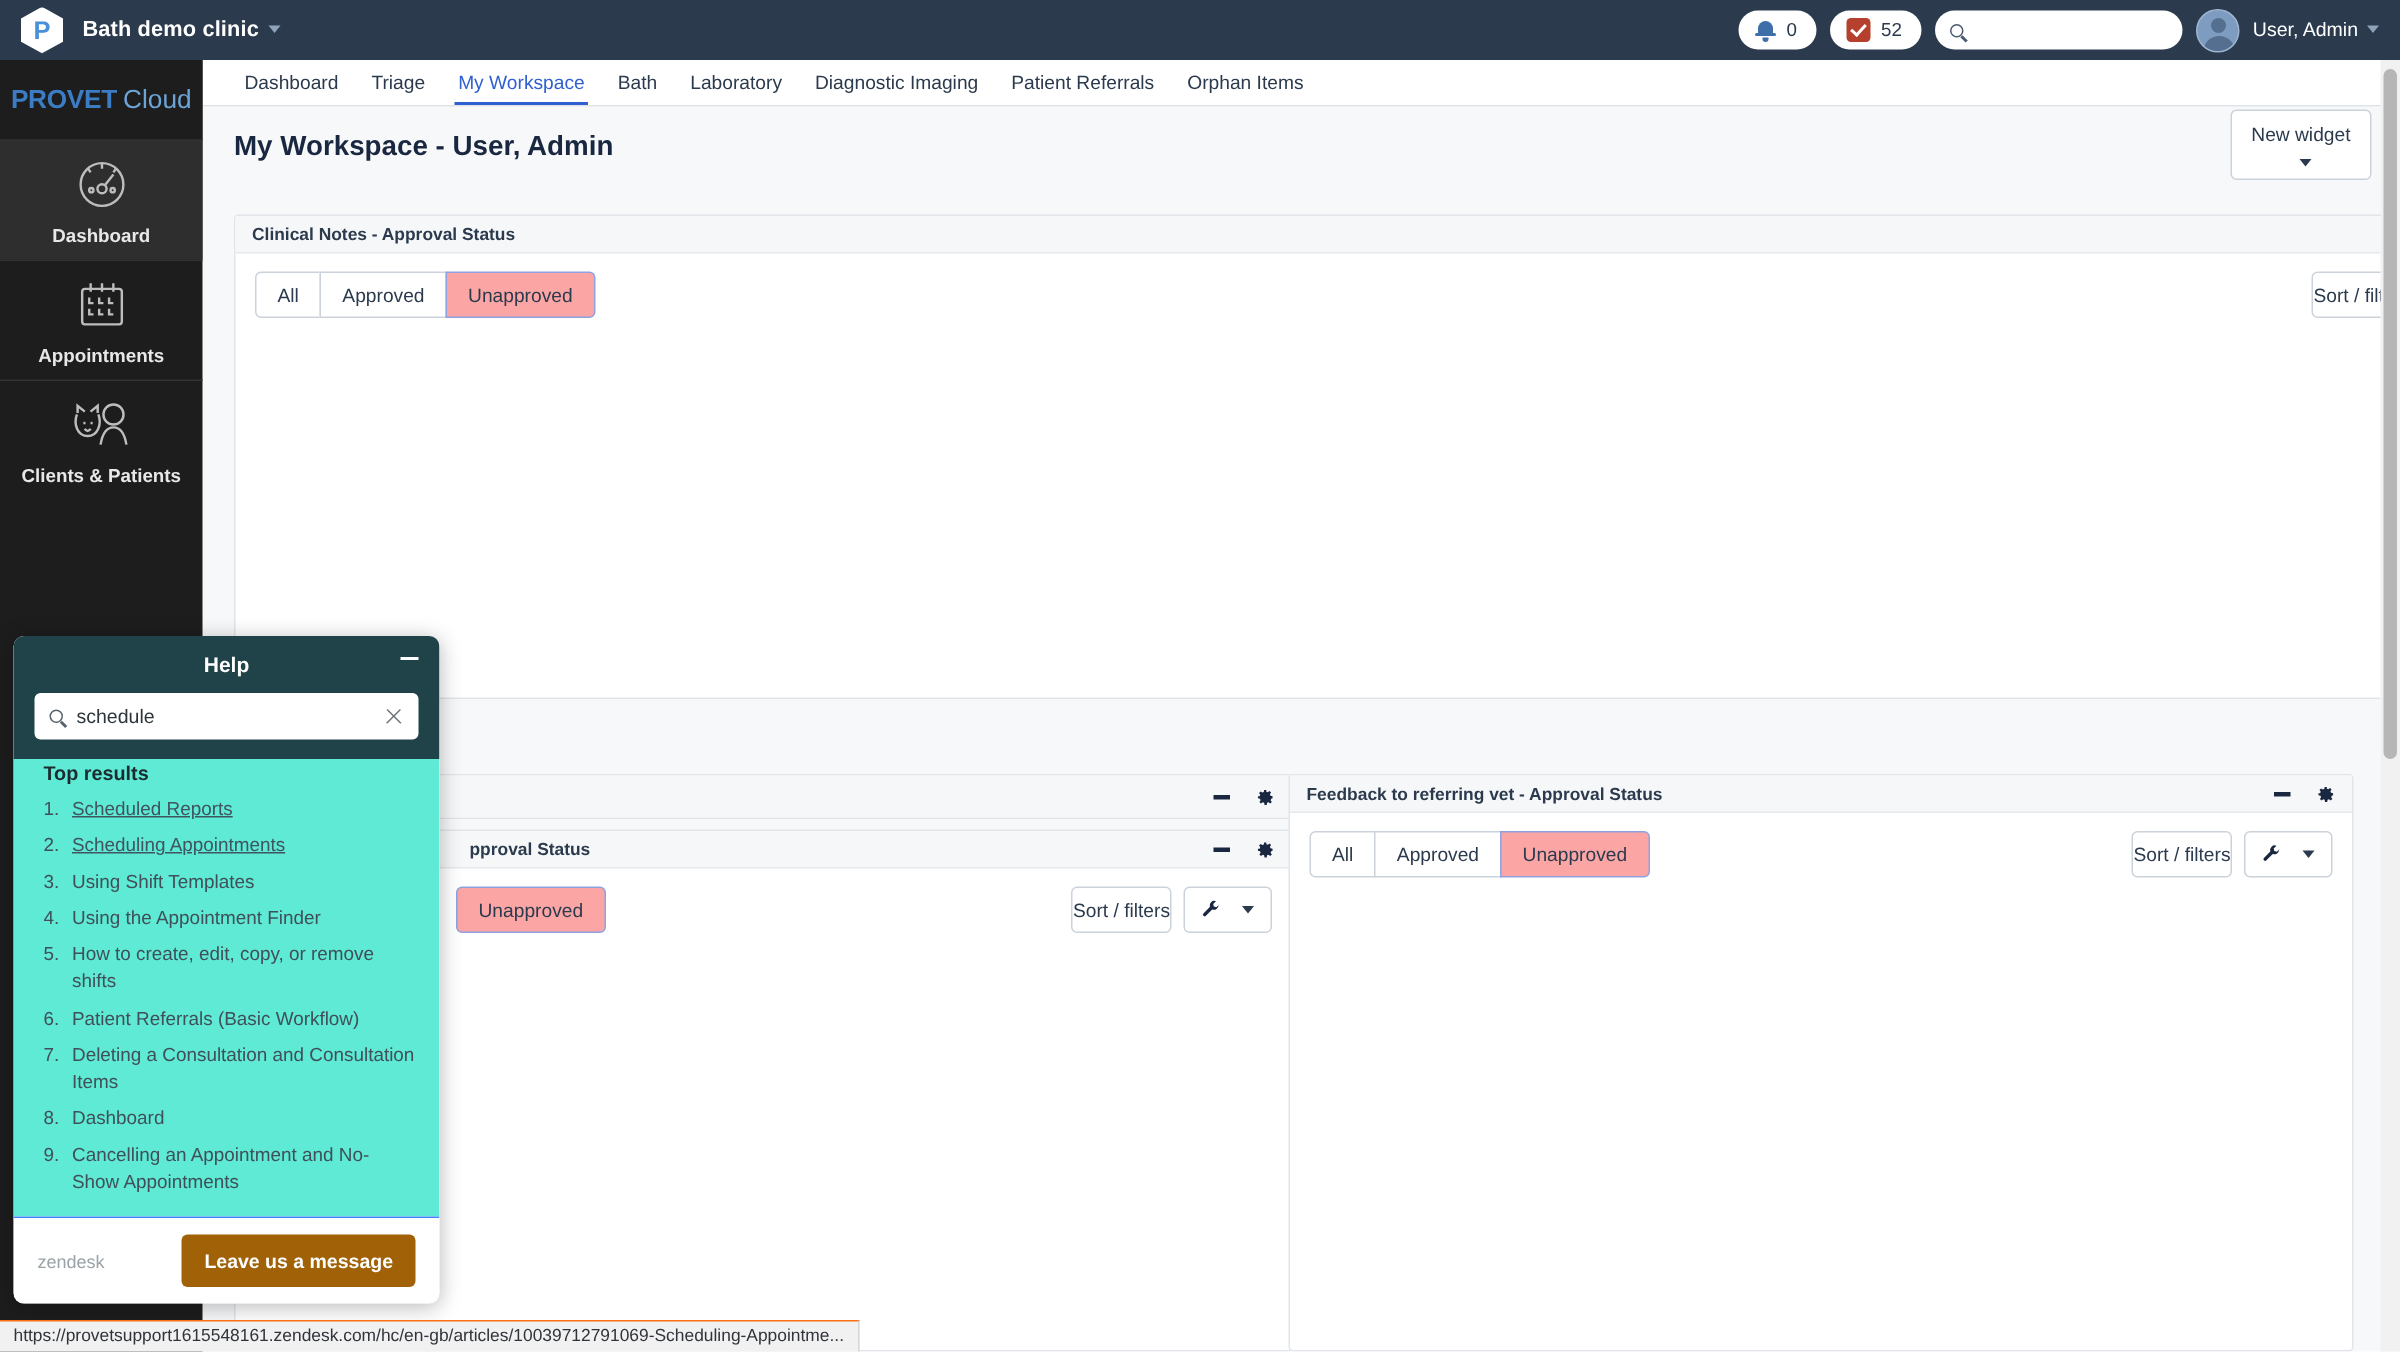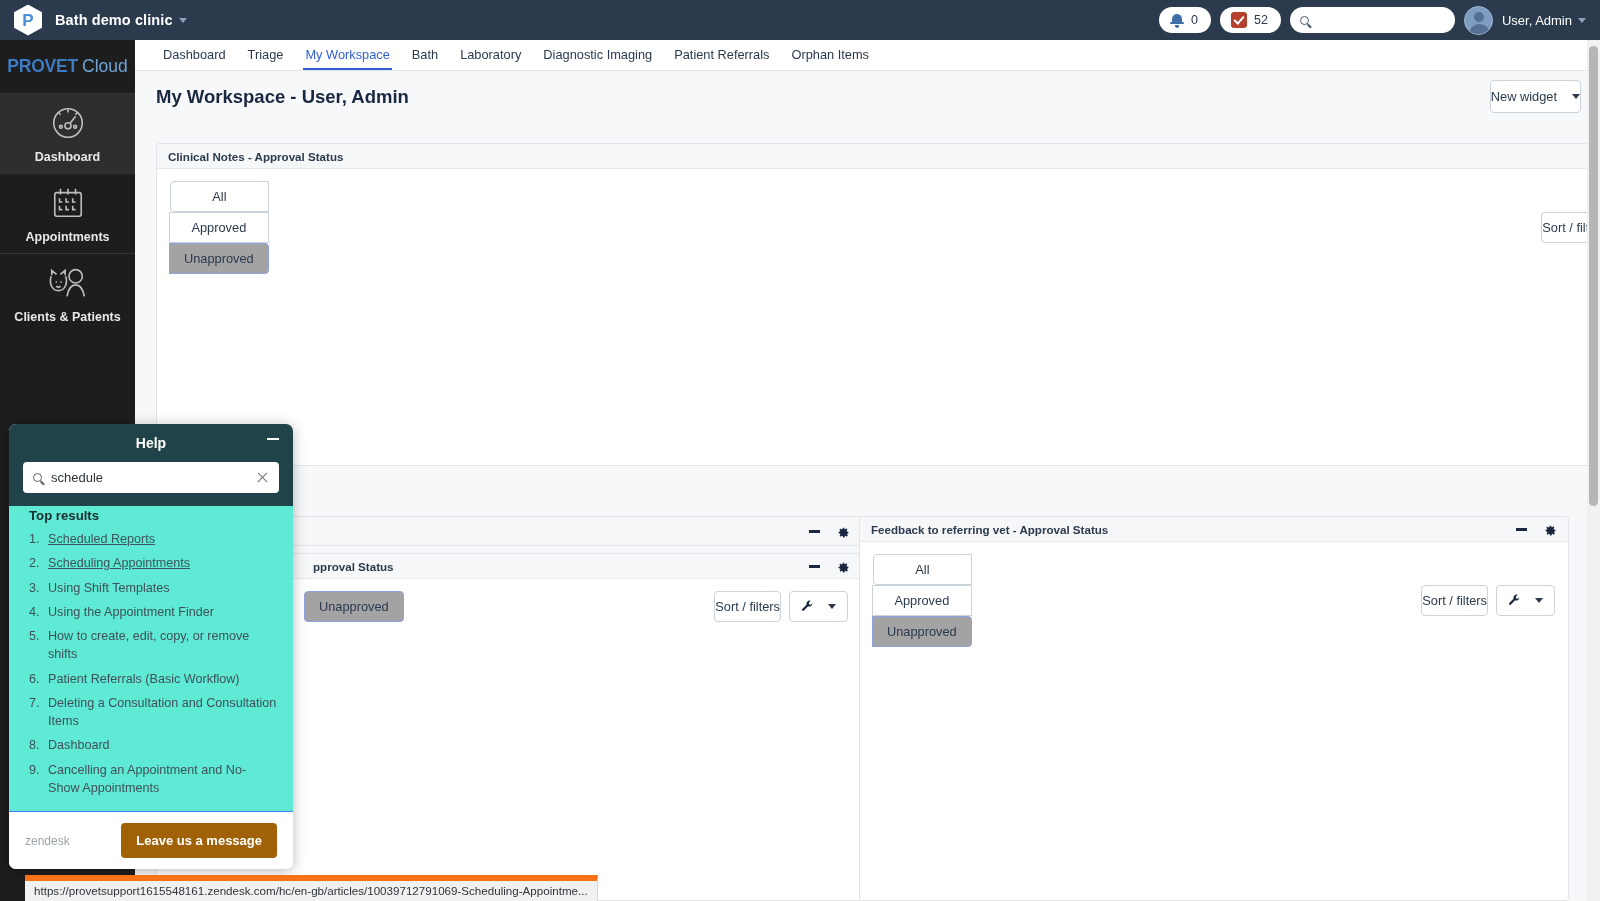--- a/index.html
+++ b/index.html
@@ -158,49 +158,49 @@
     height: 51px; display: flex; align-items: center;
     padding: 0 19px 0 21px;
   }
   .page-title { font-size: 18.5px; font-weight: bold; color: #1a2740; }
   .btn {
     background: #ffffff; border: 1px solid #ccd2da; border-radius: 4px;
     font-size: 12.8px; color: #2b3a4d; padding: 7px 0;
     cursor: pointer; font-family: "Liberation Sans", sans-serif;
     white-space: nowrap;
   }
-  .new-widget-btn { margin-left: auto; display:flex; align-items:center; gap:9px; padding: 8px 0;}
+  .new-widget-btn { margin-left: auto; display:flex; align-items:center; gap:9px; padding: 8px 13px; flex-direction: column;}
 
   
   .widget {
     background: #ffffff; border: 1px solid #e1e5ea; border-radius: 3px;
     position: absolute;
   }
   .w-head {
     height: 25px; background: #f6f7f8; border-bottom: 1px solid #e6e9ed;
     display: flex; align-items: center; padding: 0 11px;
   }
   .w-title { font-size: 11.6px; font-weight: bold; color: #2b3a4d; }
   .w-head-icons { margin-left: auto; display: flex; align-items: center; gap: 17px; }
   .minus-ico { width: 11px; height: 3px; background: #1a2740; display:block;}
   .gear-ico { width: 13px; height: 13px; display:block;}
   .gear-ico svg { fill: #1a2740; }
   .w-toolbar {
     display: flex; align-items: center; padding: 12px 13px;
   }
-  .segbtns { display: flex; flex-direction: column; }
+  .segbtns { display: flex; }
   .segbtn {
     border: 1px solid #ccd2da; background: #ffffff;
     font-size: 12.8px; color: #2b3a4d; padding: 7px 14px;
     cursor: pointer; margin-left: -1px;
     font-family: "Liberation Sans", sans-serif;
   }
   .segbtn:first-child { margin-left: 0; border-radius: 4px 0 0 4px; }
   .segbtn:last-child  { border-radius: 0 4px 4px 0; }
-  .segbtn.sel { background: #a3a3a3; border-color: #8fa2e0; position: relative; z-index: 2;}
+  .segbtn.sel { background: #fca5a5; border-color: #8fa2e0; position: relative; z-index: 2;}
   .tool-right { margin-left: auto; display: flex; gap: 8px; }
   .wrench-btn { display: flex; align-items: center; gap: 8px; padding: 7px 11px;}
   .wrench-ico { width: 13px; height: 13px; display:block;}
   .wrench-ico svg { fill: #1a2740; }
 
   
   .help-panel {
     position: absolute; left: 9px; top: 424px;
     width: 284px; height: 445px;
     background: #ffffff;
@@ -269,27 +269,26 @@
   .leave-msg {
     margin-left: auto; background: #a16207; color: #ffffff;
     border: none; border-radius: 4px; font-size: 13px; font-weight: bold;
     padding: 10px 15px; cursor: pointer;
     font-family: "Liberation Sans", sans-serif;
   }
 
   
   .statusbar {
     position: absolute; left: 0; bottom: 0;
-    background: #f1f1f1; border-top: 6px solid #f97316;
+    background: #f1f1f1; border-top: 1px solid #f97316;
     border-right: 1px solid #d6d6d6;
     font-size: 11.6px; color: #30343a;
     padding: 3px 9px 4px 9px; z-index: 70;
     font-family: "Liberation Sans", sans-serif;
     white-space: nowrap;
-    margin-left: 25px;
   }
 
   
   .scrollbar-track {
     position: absolute; right: 0; top: 40px;
     width: 13px; height: 861px; background: #f1f1f1; z-index: 50;
   }
   .scrollbar-thumb {
     position: absolute; right: 2px; top: 6px;
     width: 9px; height: 460px; background: #b6b6b6; border-radius: 5px;

